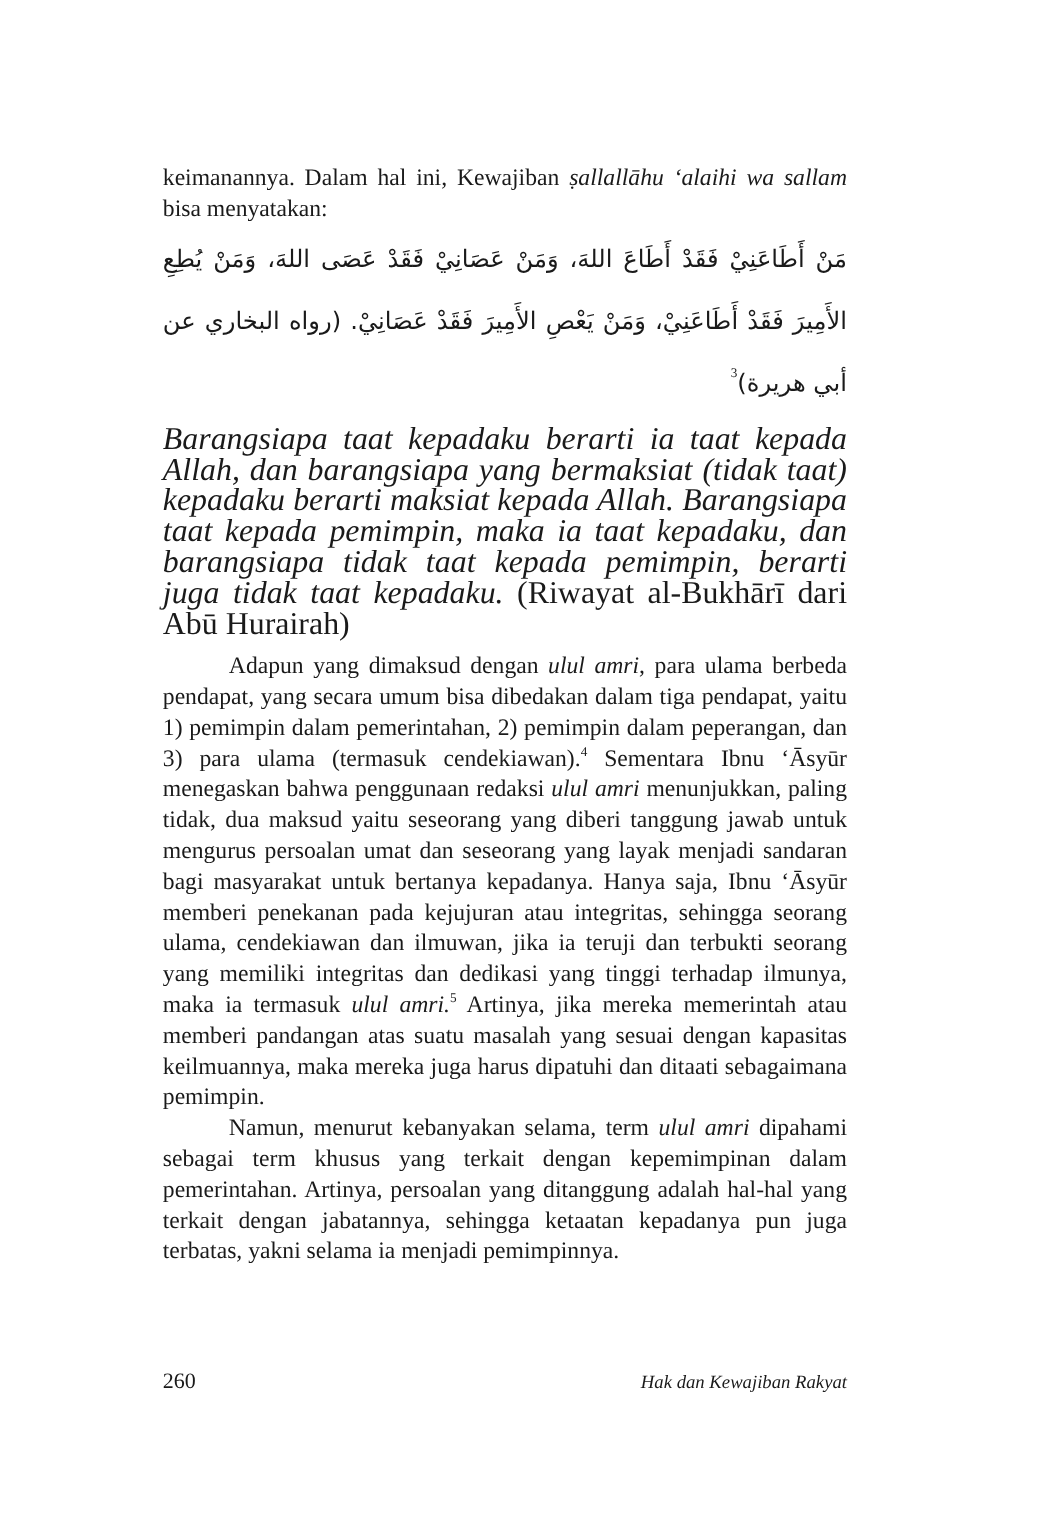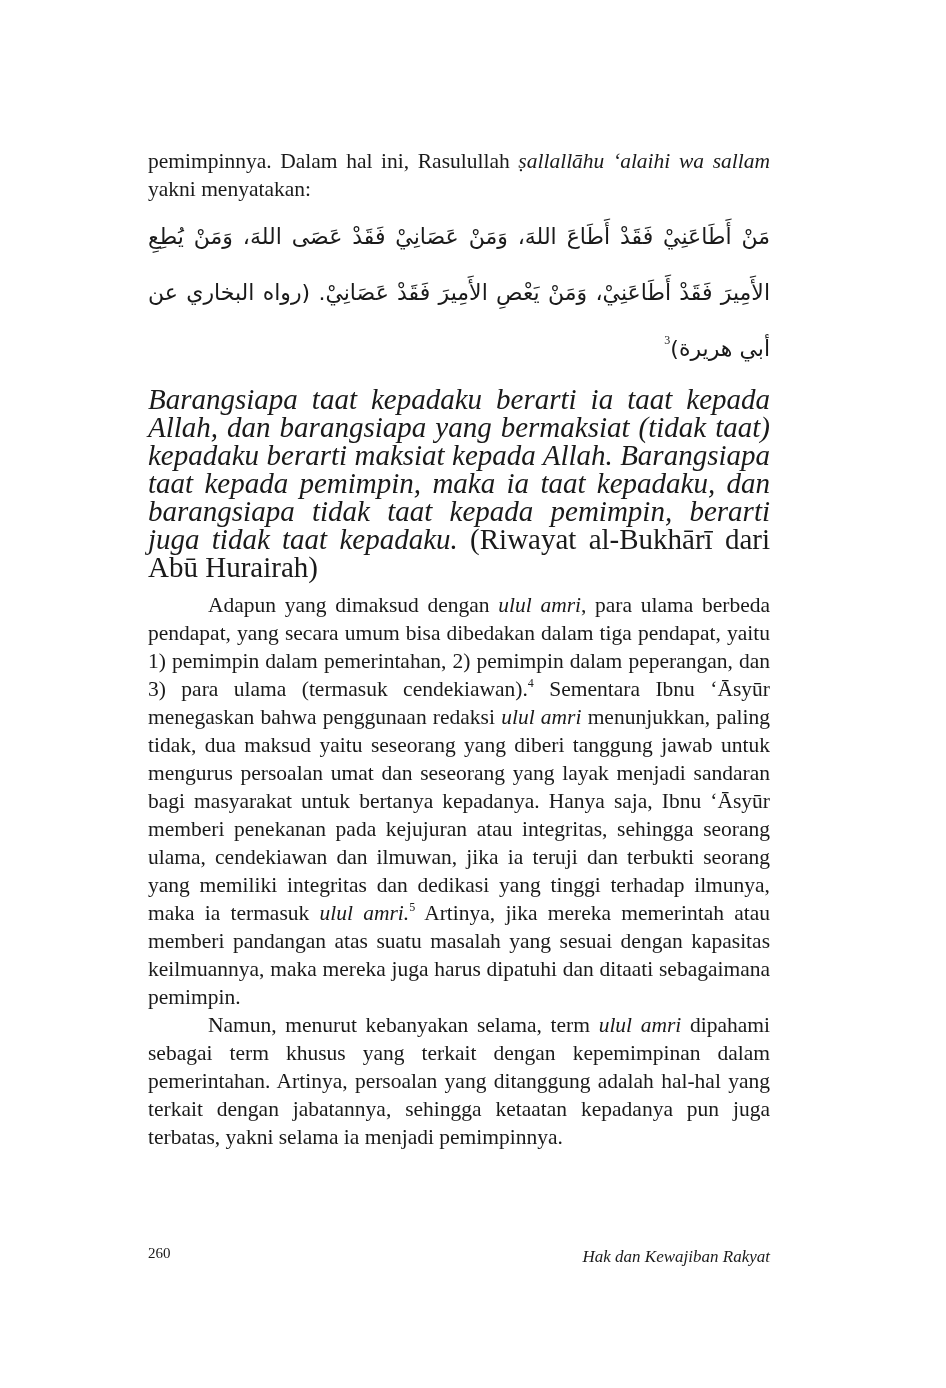--- a/index.html
+++ b/index.html
@@ -58,36 +58,36 @@
     position: absolute;
     top: 1245px;
     left: 148px;
     width: 622px;
     height: 24px;
   }
   .page-num {
     position: absolute;
     left: 0;
     top: 0;
-    font-size: 15px;
+    font-size: 20px;
   }
   .running-title {
     position: absolute;
     right: 0;
     top: 2px;
     font-size: 17px;
     font-style: italic;
   }
 </style>
 </head>
 <body>
 
 <div class="page">
 
-  <p class="p"><span>pemimpinnya. Dalam hal ini, Rasulullah </span><span class="it">ṣallallāhu ‘alaihi wa sallam</span><span> yakni menyatakan:</span></p>
+  <p class="p"><span>keimanannya. Dalam hal ini, Kewajiban </span><span class="it">ṣallallāhu ‘alaihi wa sallam</span><span> bisa menyatakan:</span></p>
 
   <p class="arabic"><span>مَنْ أَطَاعَنِيْ فَقَدْ أَطَاعَ اللهَ، وَمَنْ عَصَانِيْ فَقَدْ عَصَى اللهَ، وَمَنْ يُطِعِ الأَمِيرَ فَقَدْ أَطَاعَنِيْ، وَمَنْ يَعْصِ الأَمِيرَ فَقَدْ عَصَانِيْ. (رواه البخاري عن أبي هريرة)</span><sup class="ref-sup">3</sup></p>
 
   <p class="translation"><span class="it">Barangsiapa taat kepadaku berarti ia taat kepada Allah, dan barangsiapa yang bermaksiat (tidak taat) kepadaku berarti maksiat kepada Allah. Barangsiapa taat kepada pemimpin, maka ia taat kepadaku, dan barangsiapa tidak taat kepada pemimpin, berarti juga tidak taat kepadaku.</span><span> (Riwayat al-Bukhārī dari Abū Hurairah)</span></p>
 
   <p class="p indent"><span>Adapun yang dimaksud dengan </span><span class="it">ulul amri</span><span>, para ulama berbeda pendapat, yang secara umum bisa dibedakan dalam tiga pendapat, yaitu 1) pemimpin dalam pemerintahan, 2) pemimpin dalam peperangan, dan 3) para ulama (termasuk cendekiawan).</span><sup>4</sup><span> Sementara Ibnu ‘Āsyūr menegaskan bahwa penggunaan redaksi </span><span class="it">ulul amri</span><span> menunjukkan, paling tidak, dua maksud yaitu seseorang yang diberi tanggung jawab untuk mengurus persoalan umat dan seseorang yang layak menjadi sandaran bagi masyarakat untuk bertanya kepadanya. Hanya saja, Ibnu ‘Āsyūr memberi penekanan pada kejujuran atau integritas, sehingga seorang ulama, cendekiawan dan ilmuwan, jika ia teruji dan terbukti se­orang yang memiliki integritas dan dedikasi yang tinggi terhadap ilmunya, maka ia termasuk </span><span class="it">ulul amri.</span><sup>5</sup><span> Artinya, jika mereka memerintah atau memberi pandangan atas suatu masalah yang sesuai dengan kapasitas keilmuannya, maka mereka juga harus dipatuhi dan ditaati sebagaimana pemimpin.</span></p>
 
   <p class="p indent"><span>Namun, menurut kebanyakan selama, term </span><span class="it">ulul amri</span><span> dipa­hami sebagai term khusus yang terkait dengan kepemimpinan dalam pemerintahan. Artinya, persoalan yang ditanggung adalah hal-hal yang terkait dengan jabatannya, sehingga ketaatan kepa­danya pun juga terbatas, yakni selama ia menjadi pemimpinnya.</span></p>
 
 

